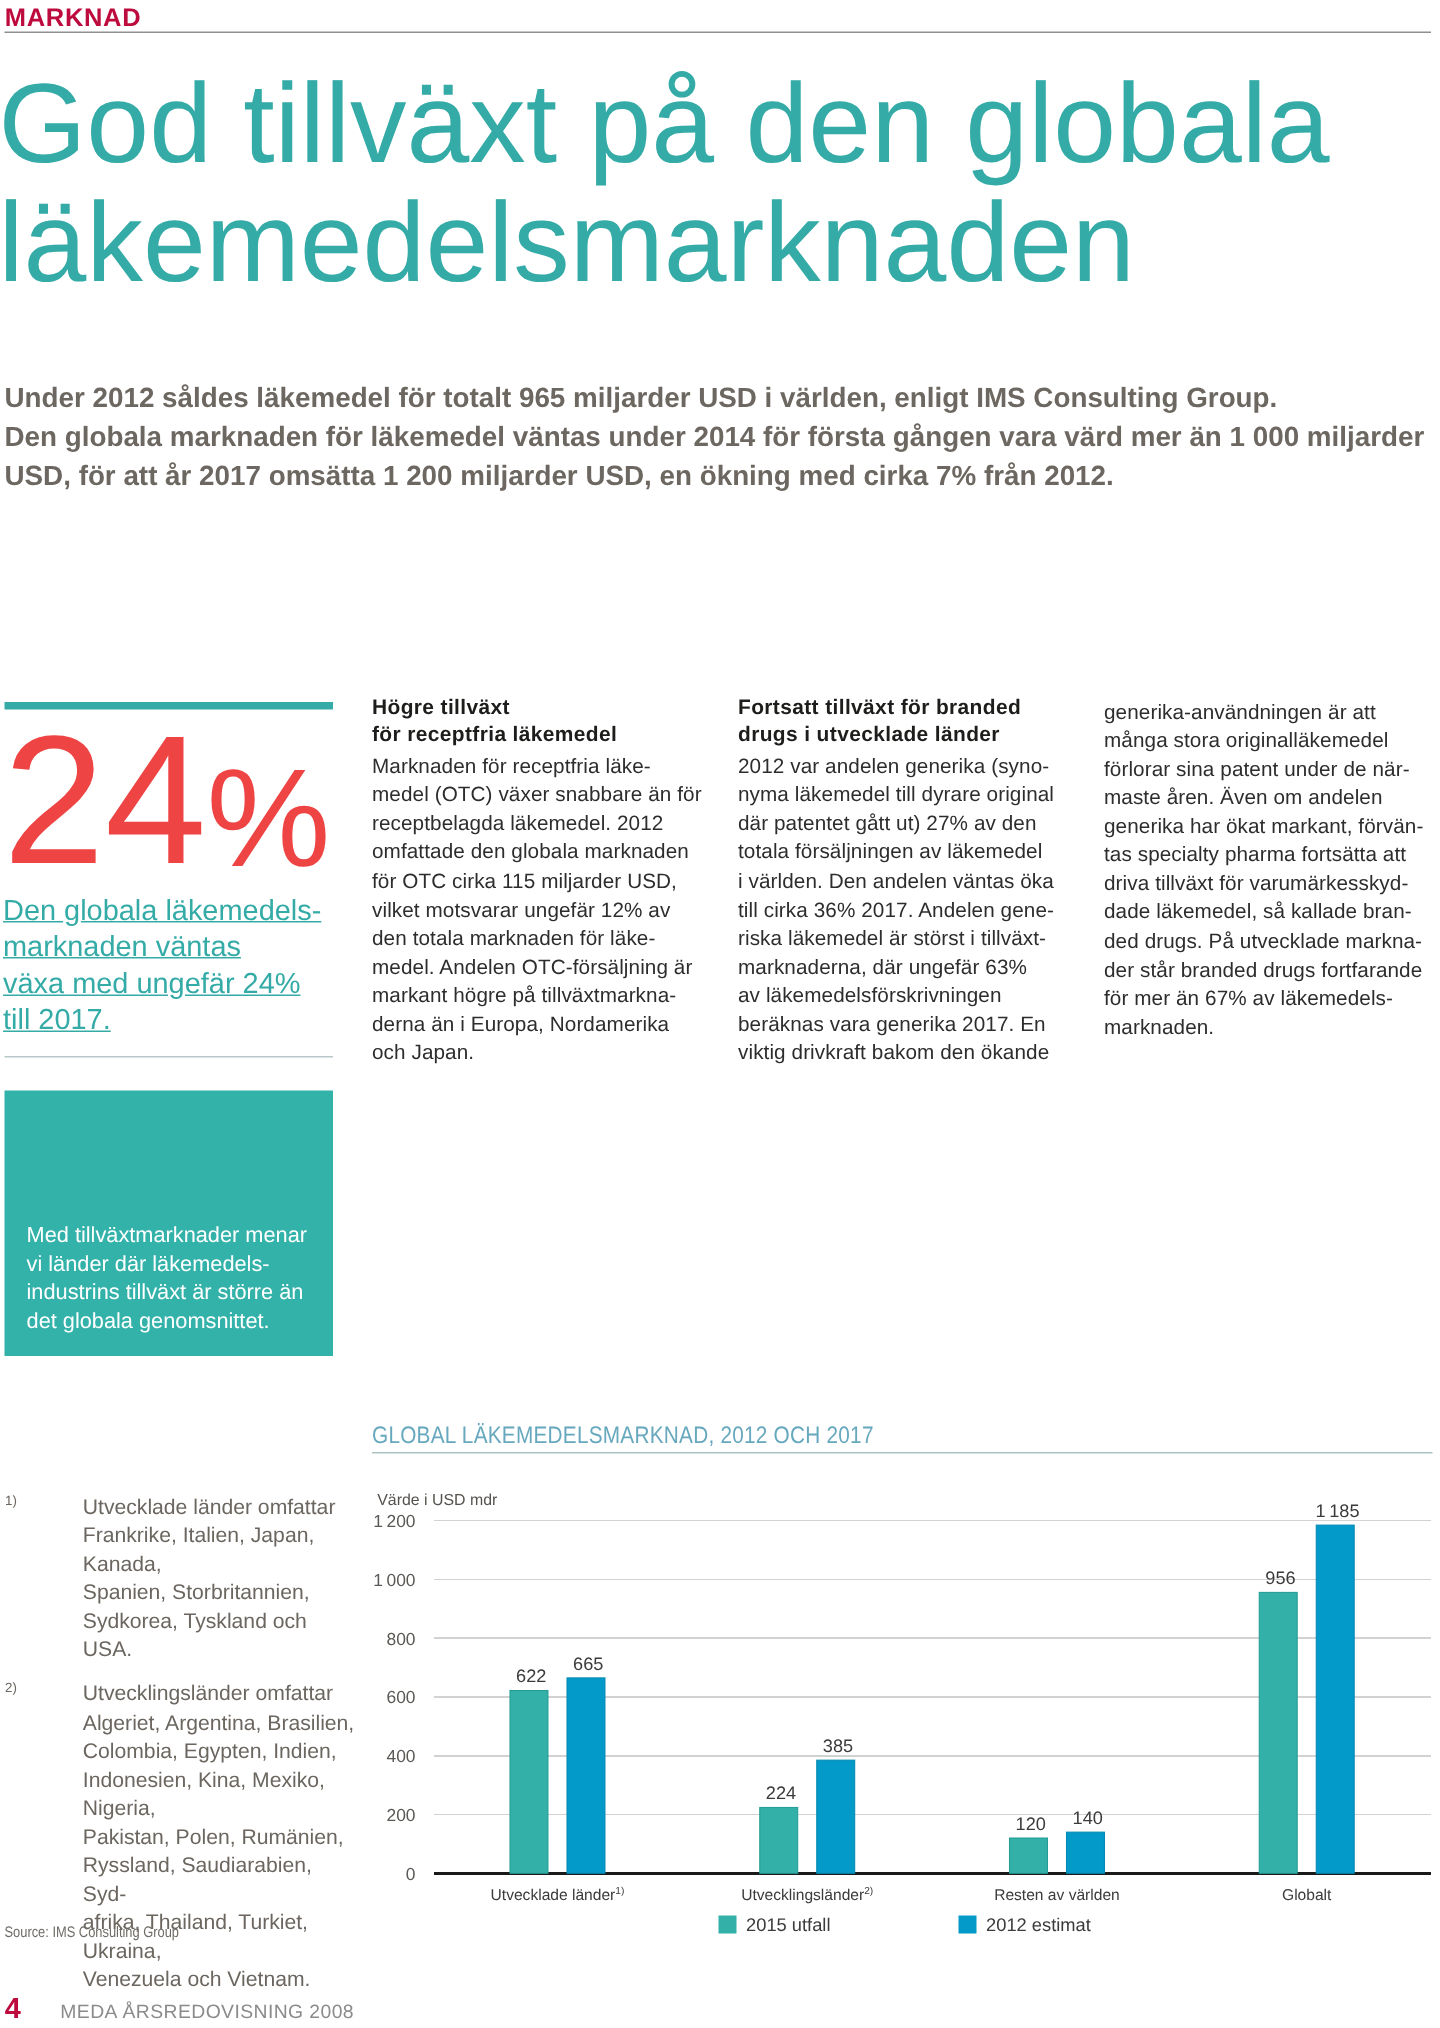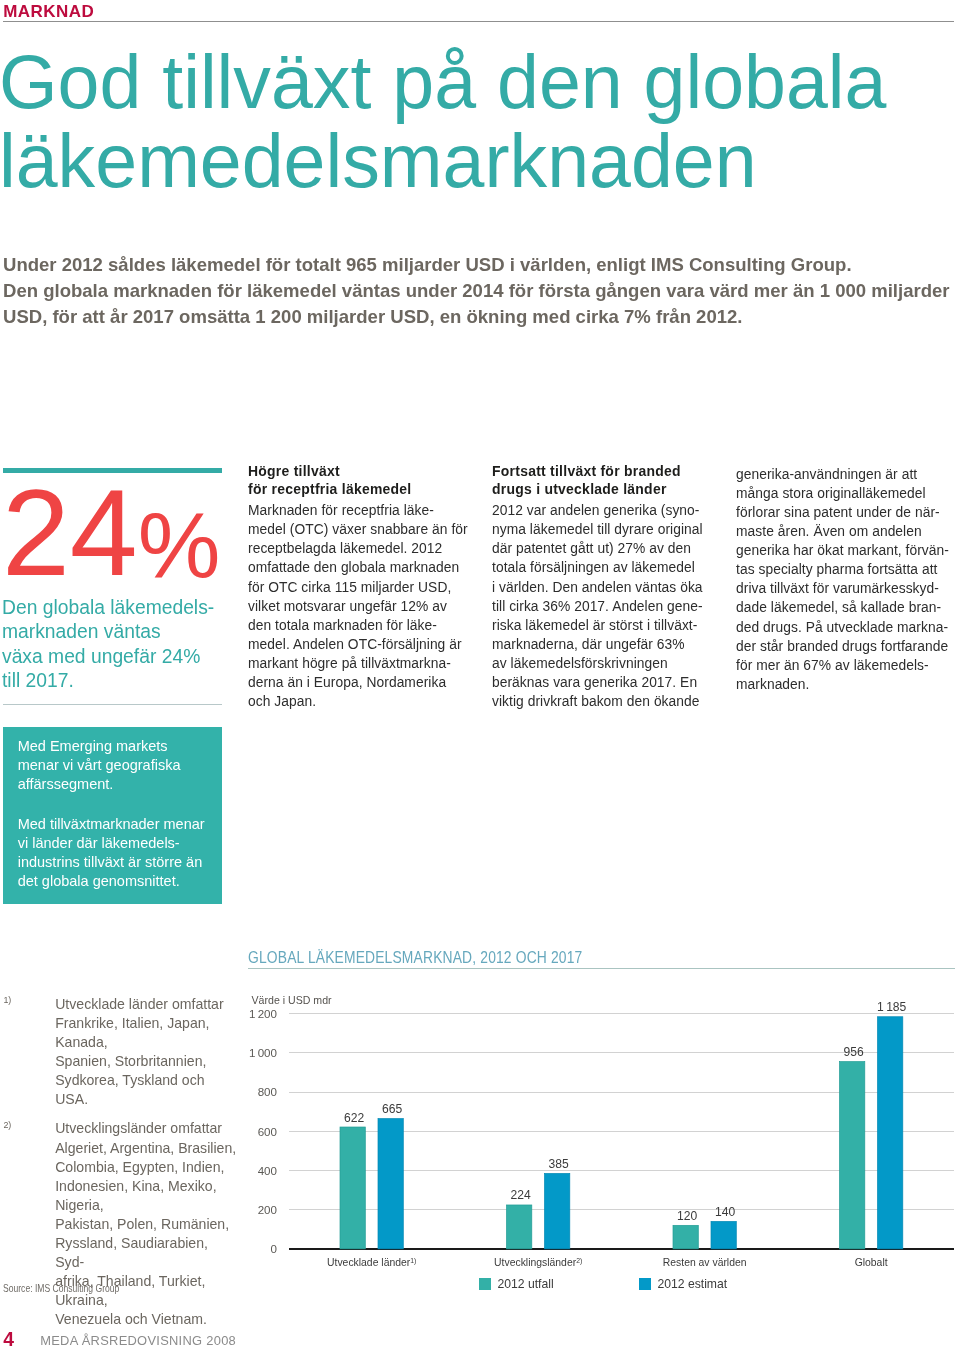--- a/index.html
+++ b/index.html
@@ -21,21 +21,21 @@
   .intro{position:absolute;left:3px;top:252px;width:958px;margin:0;
     font-size:18.55px;font-weight:bold;line-height:26px;color:#6c6760;letter-spacing:0px;
     white-space:pre-line;}
 
   
   .statbar{position:absolute;left:3px;top:468px;width:219px;height:5px;background:#34aba6;}
   .statnum{position:absolute;left:2px;top:483px;width:240px;height:100px;color:#ef4444;
     font-size:122px;line-height:100px;letter-spacing:0px;font-weight:normal;white-space:nowrap;}
   .statnum .pct{font-size:93px;letter-spacing:0px;position:relative;top:2px;}
   .statcap{position:absolute;left:2px;top:595.5px;width:240px;margin:0;color:#34aba6;
-    font-size:19.3px;line-height:24.6px;letter-spacing:0px;white-space:pre-line;}
+    font-size:19.3px;line-height:24.6px;letter-spacing:0px;white-space:pre-line;text-decoration:underline;}
   .statrule{position:absolute;left:3px;top:704px;width:219px;height:1px;background:#b8c8c9;}
 
   .notebox{position:absolute;left:3px;top:726.5px;width:219px;height:177px;background:#33b2aa;}
   .notebox p{position:absolute;left:14.7px;margin:0;color:#ffffff;font-size:14.5px;
     line-height:19.1px;letter-spacing:0px;white-space:pre-line;width:230px;}
   .notebox .np1{top:10.5px;}
   .notebox .np2{top:88.3px;}
 
   
   .col{position:absolute;top:463px;width:240px;white-space:pre-line;}
@@ -90,23 +90,20 @@
 
   <div class="statbar"></div>
   <div class="statnum"><span>24</span><span class="pct">%</span></div>
   <p class="statcap">Den globala läkemedels-
 marknaden väntas
 växa med ungefär 24%
 till 2017.</p>
   <div class="statrule"></div>
 
   <div class="notebox">
-<p class="np1">Med Emerging markets
-menar vi vårt geografiska
-affärssegment.</p>
       <p class="np2">Med tillväxtmarknader menar
 vi länder där läkemedels-
 industrins tillväxt är större än
 det globala genomsnittet.</p>
   </div>
 
   <div class="col col1"><h2>Högre tillväxt
 för receptfria läkemedel</h2><p>Marknaden för receptfria läke-
 medel (OTC) växer snabbare än för
 receptbelagda läkemedel. 2012
@@ -200,20 +197,20 @@
           <text x="477.15" y="220.9275" text-anchor="middle" font-family="&quot;Liberation Sans&quot;, sans-serif" font-size="12.1" fill="#3b3b3b">140</text>
           <text x="456.65" y="271.35" text-anchor="middle" font-family="&quot;Liberation Sans&quot;, sans-serif" font-size="10.4" fill="#3b3b3b">Resten av världen</text>
           <rect x="591.5" y="66.5935" width="25.3" height="187.2565" fill="#33b0a7" stroke="#239d96" stroke-width="0.7"></rect>
           <text x="605.65" y="61.093500000000006" text-anchor="middle" font-family="&quot;Liberation Sans&quot;, sans-serif" font-size="12.1" fill="#3b3b3b">956</text>
           <rect x="629.5" y="21.738124999999997" width="25.3" height="232.111875" fill="#0399c8" stroke="#0489b4" stroke-width="0.7"></rect>
           <text x="643.65" y="16.238124999999997" text-anchor="middle" font-family="&quot;Liberation Sans&quot;, sans-serif" font-size="12.1" fill="#3b3b3b">1 185</text>
           <text x="623.15" y="271.35" text-anchor="middle" font-family="&quot;Liberation Sans&quot;, sans-serif" font-size="10.4" fill="#3b3b3b">Globalt</text>
         </svg></div>
   </div>
   <div class="legend" id="legend">
-      <div class="lgitem" style="left: 231.3px;"><span class="lgsw" style="background: rgb(51, 176, 167);"></span><span class="lgtx">2012 utfall</span></div>
+      <div class="lgitem" style="left: 231.3px;"><span class="lgsw" style="background: rgb(51, 176, 167);"></span><span class="lgtx">2015 utfall</span></div>
       <div class="lgitem" style="left: 391.3px;"><span class="lgsw" style="background: rgb(3, 153, 200);"></span><span class="lgtx">2012 estimat</span></div>
     </div>
 
   <div class="pgnum">4</div>
   <div class="pgfoot">MEDA ÅRSREDOVISNING 2008</div>
 
 </div>
 
 </body></html>

